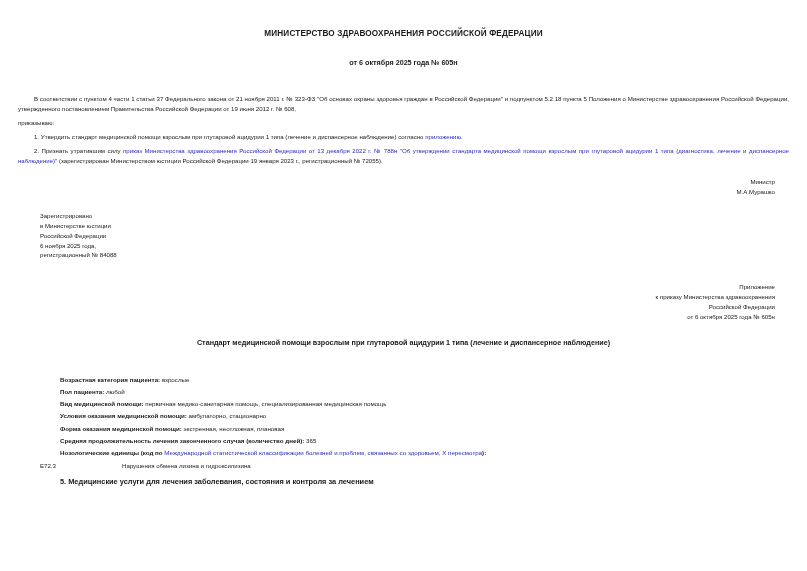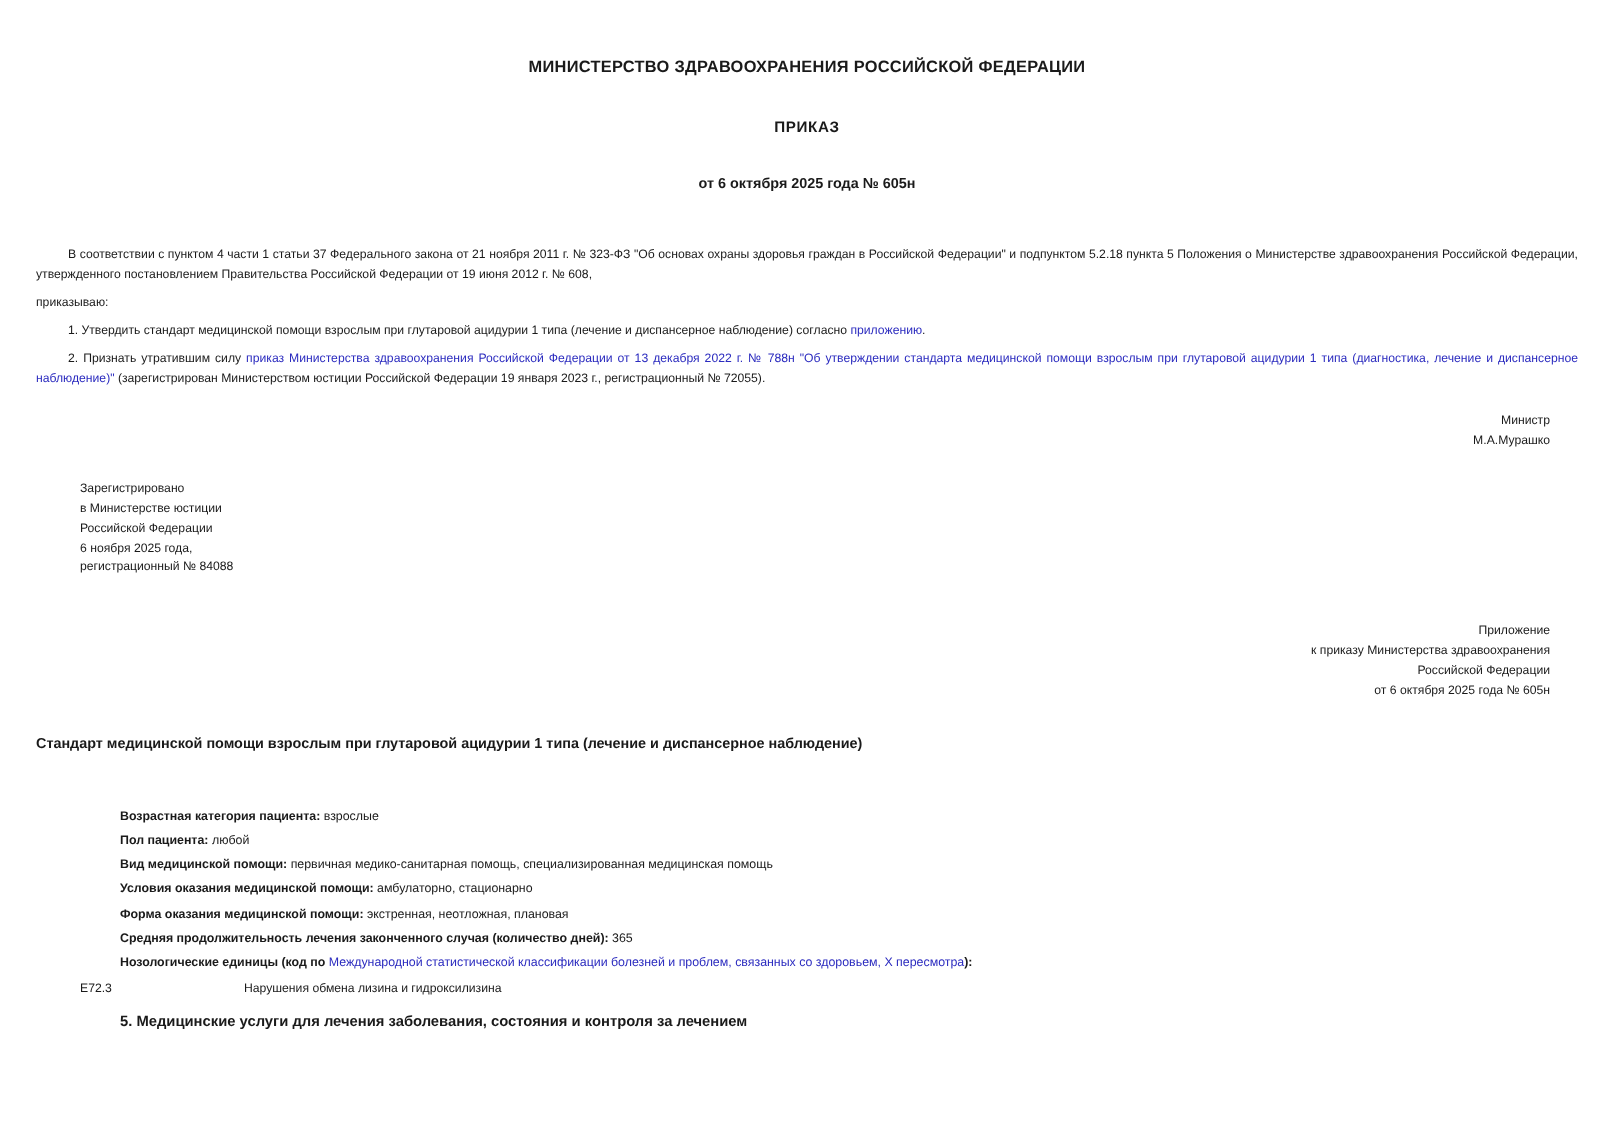--- a/index.html
+++ b/index.html
@@ -83,21 +83,21 @@
     padding-left: 22px;
   }
   .appendix-block {
     margin-top: 22px;
     text-align: right;
     font-size: 6.1px;
     line-height: 1.62;
     padding-right: 14px;
   }
   .std-title {
-    text-align: left;
+    text-align: center;
     font-weight: bold;
     font-size: 7.2px;
     margin: 16px 0 26px 0;
   }
   .attrs {
     padding-left: 42px;
     font-size: 6.2px;
     line-height: 1.95;
   }
   .attrs .k {
@@ -123,21 +123,20 @@
     font-size: 7.4px;
   }
 </style>
 </head>
 <body>
 
 <div class="page">
   <div class="inner">
 
     <div class="ministry">МИНИСТЕРСТВО ЗДРАВООХРАНЕНИЯ  РОССИЙСКОЙ ФЕДЕРАЦИИ</div>
-    <div class="prikaz">ПРИКАЗ</div>
     <div class="prikaz-date">от 6 октября 2025 года № 605н</div>
 
 
     <p class="body-par">В соответствии с пунктом 4 части 1 статьи 37 Федерального закона от 21 ноября 2011 г. № 323-ФЗ "Об основах охраны здоровья граждан в Российской Федерации" и подпунктом 5.2.18 пункта 5 Положения о Министерстве здравоохранения Российской Федерации, утвержденного постановлением Правительства Российской Федерации от 19 июня 2012 г. № 608,</p>
     <p class="body-par noindent">приказываю:</p>
 
     <p class="body-par">
       <span>1. Утвердить стандарт медицинской помощи взрослым при глутаровой ацидурии 1 типа (лечение и диспансерное наблюдение) согласно </span><span class="lnk">приложению</span><span>.</span>
     </p>
 

